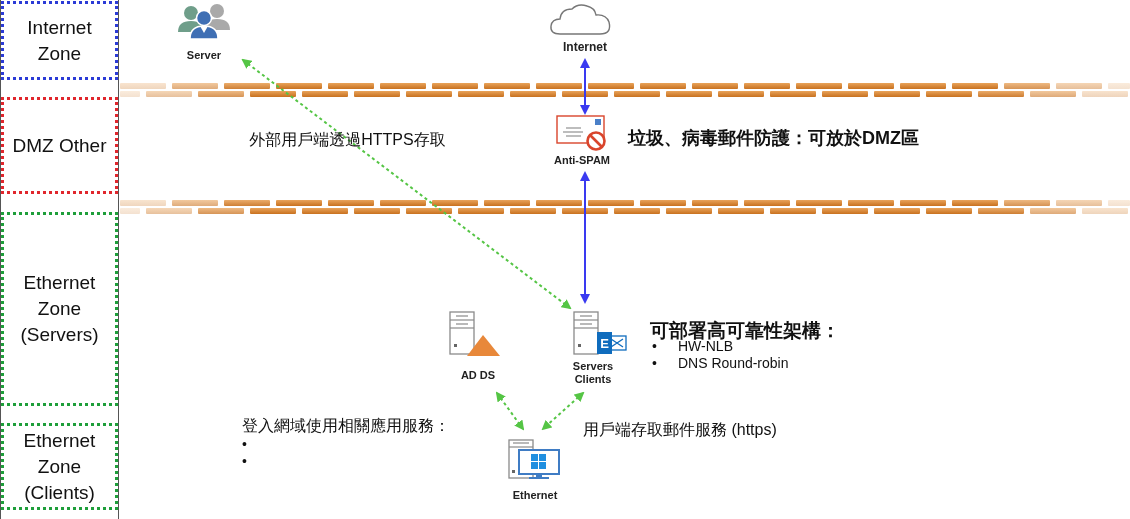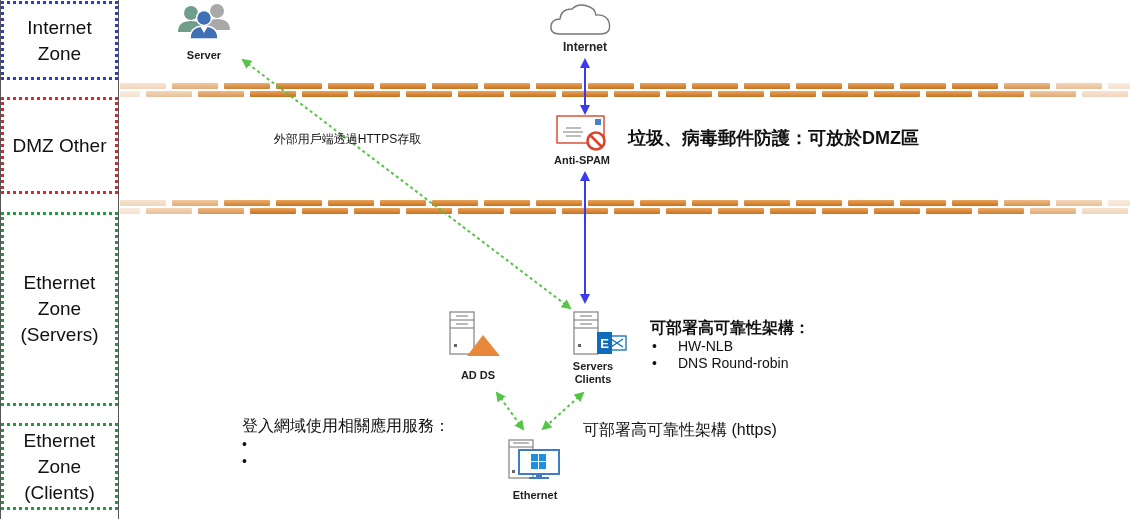--- a/index.html
+++ b/index.html
@@ -10,21 +10,21 @@
   .left-rule0 { left: 0px; top: 0; width: 1px; height: 519px; background: #555; }
   .zone { position: absolute; box-sizing: border-box; display: flex; align-items: center;
           justify-content: center; text-align: center; font-size: 19px; line-height: 26px;
           color: #111; white-space: pre-line; }
   .zone.blue { border: 3px dotted #2b3bd6; }
   .zone.red { border: 3px dotted #e0262c; }
   .zone.green { border: 3px dotted #1e9e3a; }
   .fw { position: absolute; left: 120px; width: 1010px; height: 20px; }
   .brick { position: absolute; height: 6px; border-radius: 1px; }
   .label { position: absolute; font-size: 11px; font-weight: bold; color: #222; text-align: center; }
-  .note { position: absolute; font-size: 12px; color: #111; }
+  .note { position: absolute; font-size: 16px; color: #111; }
   .note.big { font-size: 18px; font-weight: bold; }
   .bullets { position: absolute; font-size: 14px; line-height: 17px; color: #111; }
   .bullets .b { display: flex; }
   .bullets .dot { width: 26px; }
   svg.over { position: absolute; left: 0; top: 0; }
 </style>
 </head>
 <body>
 
 <div class="abs left-rule0"></div>
@@ -194,21 +194,21 @@
   <rect x="36" y="26" width="18" height="14" fill="#fff" stroke="#0f6cbd" stroke-width="1.3"></rect>
   <path d="M39,29 L51,37 M51,29 L39,37" stroke="#0f6cbd" stroke-width="1.3"></path>
   <rect x="25" y="22" width="15" height="22" fill="#0f6cbd"></rect>
   <text x="32.5" y="38" font-size="13" font-weight="bold" fill="#fff" text-anchor="middle" font-family="Liberation Sans, sans-serif">E</text>
 </svg>
 <div class="label" style="left:562px; top:360px; width:62px; line-height:13px;">
   <div>Servers</div>
   <div>Clients</div>
 </div>
 
-<div class="note big" style="left:650px; top:318px; font-size:16px;">可部署高可靠性架構：</div>
+<div class="note big" style="left:650px; top:318px; font-size:19px;">可部署高可靠性架構：</div>
 <div class="bullets" style="left:652px; top:338px;">
   <div class="b">
       <span class="dot">•</span>
       <span>HW-NLB</span>
     </div>
   <div class="b">
       <span class="dot">•</span>
       <span>DNS Round-robin</span>
     </div>
 </div>
@@ -216,21 +216,21 @@
 <div class="note" style="left:242px; top:416px; font-size:16px;">登入網域使用相關應用服務：</div>
 <div class="bullets" style="left:242px; top:436px;">
   <div class="b">
       <span class="dot">•</span>
     </div>
   <div class="b">
       <span class="dot">•</span>
     </div>
 </div>
 
-<div class="note" style="left:583px; top:420px; font-size:16px;">可部署高可靠性架構 (https)</div>
+<div class="note" style="left:583px; top:420px; font-size:16px;">用戶端存取郵件服務 (https)</div>
 
 <svg class="abs" style="left:507px; top:438px;" width="56" height="42" viewBox="0 0 56 42">
   <rect x="2" y="2" width="24" height="38" fill="#fff" stroke="#8a8a8a" stroke-width="1.3"></rect>
   <line x1="2" y1="9" x2="26" y2="9" stroke="#8a8a8a" stroke-width="1.2"></line>
   <line x1="6" y1="5" x2="22" y2="5" stroke="#8a8a8a" stroke-width="1.2"></line>
   <rect x="5" y="32" width="3" height="3" fill="#666"></rect>
   <rect x="12" y="12" width="40" height="24" fill="#fff" stroke="#3f7cc4" stroke-width="2"></rect>
   <rect x="24" y="16" width="7" height="7" fill="#1f8fe0"></rect>
   <rect x="32" y="16" width="7" height="7" fill="#1f8fe0"></rect>
   <rect x="24" y="24" width="7" height="7" fill="#1f8fe0"></rect>

